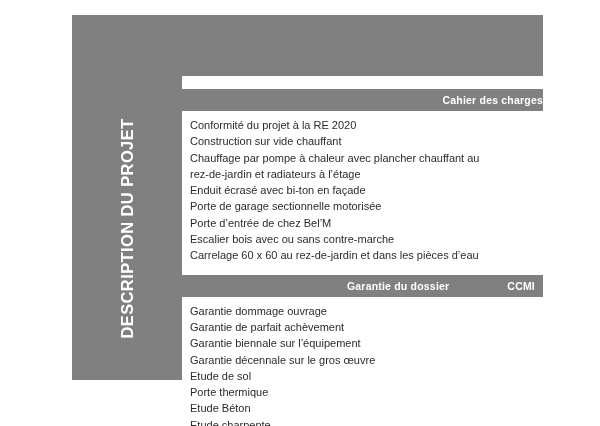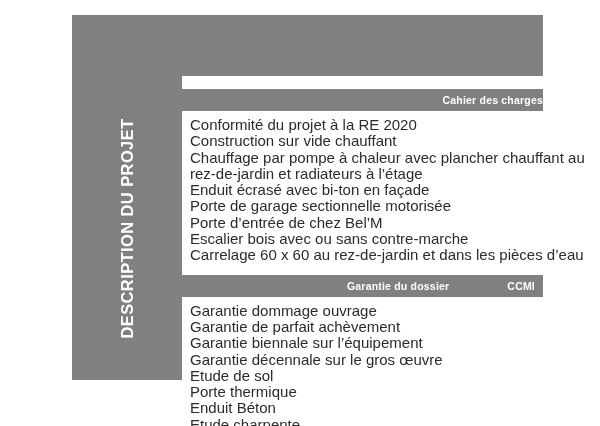--- a/index.html
+++ b/index.html
@@ -102,21 +102,21 @@
     margin-left: 58px;
     margin-right: 8px;
   }
 
   .list-block {
     background: #ffffff;
     padding: 6px 0 6px 4px;
   }
   .list-item {
     color: #2b2b2b;
-    font-size: 15px;
+    font-size: 11px;
     line-height: 16.3px;
     white-space: nowrap;
   }
 
   .gap-sm { height: 5px; background: #ffffff; }
 </style>
 </head>
 <body>
 
 <div id="root">
@@ -160,18 +160,18 @@
       </div>
     </div>
 
     <div class="list-block">
       <div class="list-item">Garantie dommage ouvrage</div>
       <div class="list-item">Garantie de parfait achèvement</div>
       <div class="list-item">Garantie biennale sur l’équipement</div>
       <div class="list-item">Garantie décennale sur le gros œuvre</div>
       <div class="list-item">Etude de sol</div>
       <div class="list-item">Porte thermique</div>
-      <div class="list-item">Enduit Béton</div>
+      <div class="list-item">Etude Béton</div>
       <div class="list-item">Etude charpente</div>
     </div>
 
   </div>
 </div>
 
 </body></html>

